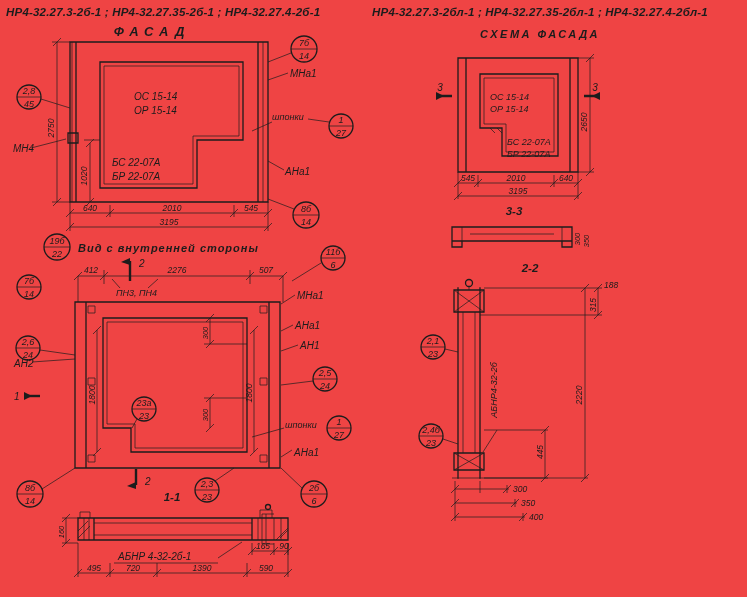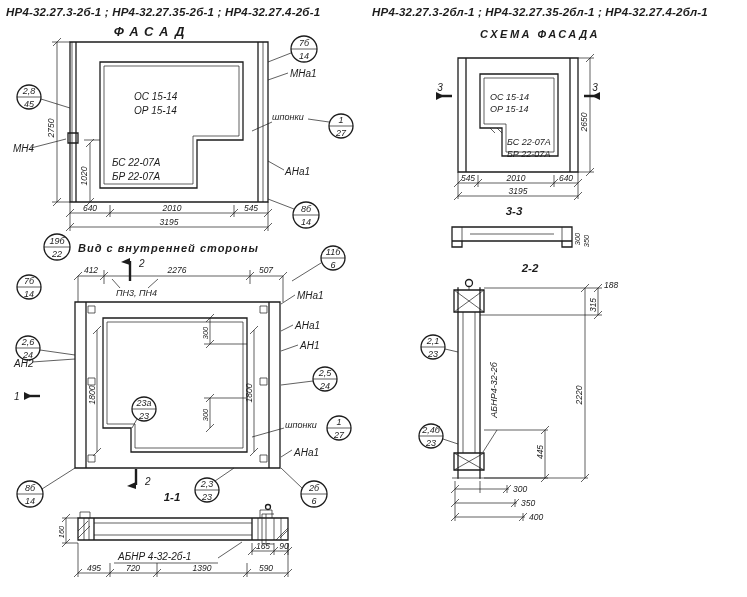--- a/index.html
+++ b/index.html
@@ -1,16 +1,16 @@
 <!DOCTYPE html>
 <html><head>
 <meta charset="utf-8">
 <style>
   html,body{margin:0;padding:0;background:#ddd;}
-  .sheet{position:relative;width:747px;height:597px;background:#ffffff;overflow:hidden;
+  .sheet{position:relative;width:747px;height:597px;background:#ef4444;overflow:hidden;
          font-family:"Liberation Sans",sans-serif;}
   svg{position:absolute;left:0;top:0;}
   svg text{fill:#1c1c1c;font-family:"Liberation Sans",sans-serif;font-style:italic;}
   .hdr{font-size:11.5px;font-weight:700;letter-spacing:.2px;}
   .tt{font-size:13px;font-weight:700;letter-spacing:6px;}
   .ts{font-size:11px;font-weight:700;letter-spacing:2.5px;}
   .tsub{font-size:11px;font-weight:700;letter-spacing:1px;}
   .t11{font-size:11.5px;font-weight:700;}
   .t10{font-size:10px;}
   .t9{font-size:9px;}

